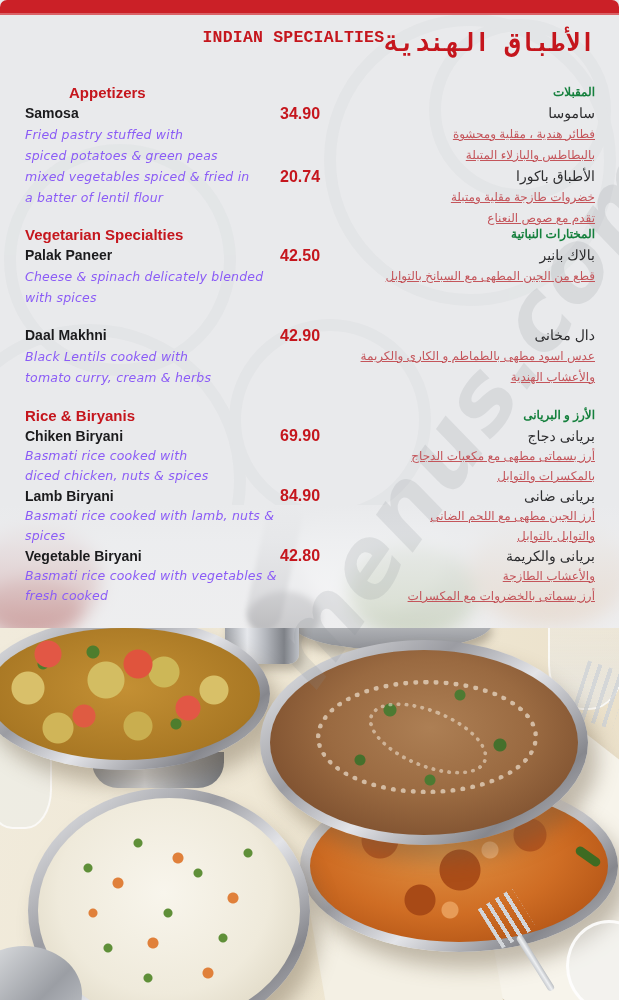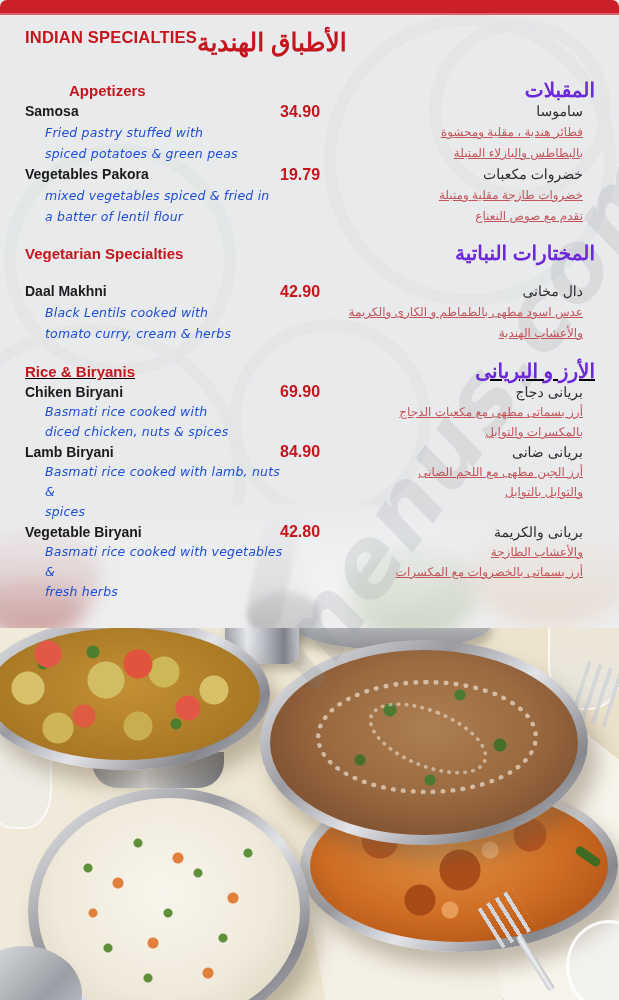--- a/index.html
+++ b/index.html
@@ -19,36 +19,36 @@
     white-space:nowrap; pointer-events:none;
   }
   
   .topbar {
     position:absolute; top:0; left:0; right:0; height:15px; z-index:5;
     background:#cb2027; border-radius:7px 7px 0 0;
     box-shadow:inset 0 -2px 0 rgba(255,255,255,.3);
   }
   
   .content { position:absolute; left:25px; right:24px; top:28px; z-index:4; }
-  .titlebar { display:flex; justify-content:flex-start; align-items:flex-start; }
+  .titlebar { display:flex; justify-content:flex-end; align-items:flex-start;font-family:Liberation Mono, monospace; }
   .title-en { font-weight:bold; font-size:16.5px; letter-spacing:.2px; color:#c5161d; }
   .title-ar { font-size:25px; font-weight:bold; color:#c5161d; direction:rtl; }
   .sec { display:flex; justify-content:space-between; align-items:flex-start; line-height:21px; }
-  .sec.m1 { margin-top:23px;margin-left:44px; } .sec.m2 { margin-top:16px;gap:24px; } .sec.m3 { margin-top:17px;text-decoration:underline; }
+  .sec.m1 { margin-top:23px;margin-left:44px; } .sec.m2 { margin-top:16px;gap:24px; } .sec.m3 { margin-top:17px; }
   .sech-en { font-weight:bold; font-size:15px; color:#c5161d; }
-  .sech-ar { font-size:20px; font-weight:bold; color:#6d28d9; direction:rtl; }
+  .sech-ar { font-size:12px; font-weight:bold; color:#15803d; direction:rtl; }
   .item { position:relative; line-height:21px; }
   .item.tight { line-height:20px; }
   .item.gap { margin-top:17px; }
   .en-block { width:262px; }
   .nm-en { font-weight:bold; font-size:14px; color:#1b1b1d; }
-  .ds-en { font-style:italic; font-size:12.5px; color:#1d4ed8; font-family:"DejaVu Sans", sans-serif; letter-spacing:.2px;margin-left:20px; }
+  .ds-en { font-style:italic; font-size:12.5px; color:#8b5cf6; font-family:"DejaVu Sans", sans-serif; letter-spacing:.2px; }
   .ds-en span { display:block; }
   .price { position:absolute; left:255px; top:0; font-weight:bold; font-size:16px; color:#c5161d; }
-  .ar-block { position:absolute; right:12px; top:0; direction:rtl; text-align:right; }
+  .ar-block { position:absolute; right:0; top:0; direction:rtl; text-align:right; }
   .nm-ar { font-size:14px; color:#2c2c2e; }
   .ds-ar { font-size:12px; color:#c4555b;text-decoration:underline; }
   .ds-ar span { display:block; }
   
   .photo { position:absolute; left:0; top:505px; width:619px; height:495px; z-index:2; }
   .washed { position:absolute; top:0; left:0; right:0; height:123px; background:#ecedee; overflow:hidden; }
   .washed::after { content:""; position:absolute; inset:0;
     background:linear-gradient(180deg,#e9eaec 0%, rgba(236,237,239,.88) 30%, rgba(238,238,240,.62) 75%, rgba(240,239,240,.45) 100%); }
   .wb { position:absolute; border-radius:50%; }
   .wb1 { left:-30px; top:18px; width:130px; height:110px; background:rgba(163,58,52,.5); filter:blur(9px); }
@@ -191,41 +191,56 @@
         <div class="nm-ar">ساموسا</div>
         <div class="ds-ar">
           <span>فطائر هندية ، مقلية ومحشوة</span>
           <span>بالبطاطس والبازلاء المتبلة</span>
         </div>
       </div>
     </div>
 
     <div class="item">
       <div class="en-block">
-        <div class="nm-en">Vegetables Pakora</div>
         <div class="ds-en">
           <span>mixed vegetables spiced &amp; fried in</span>
           <span>a batter of lentil flour</span>
         </div>
       </div>
-      <div class="price">19.79</div>
-      <div class="ar-block">
-        <div class="nm-ar">خضروات مكعبات</div>
+      <div class="price">20.74</div>
+      <div class="ar-block">
+        <div class="nm-ar">الأطباق باكورا</div>
         <div class="ds-ar">
           <span>خضروات طازجة مقلية ومتبلة</span>
           <span>تقدم مع صوص النعناع</span>
         </div>
       </div>
     </div>
 
     <div class="sec m2">
       <div class="sech-en">Vegetarian Specialties</div>
       <div class="sech-ar">المختارات النباتية</div>
     </div>
 
+    <div class="item">
+      <div class="en-block">
+        <div class="nm-en">Palak Paneer</div>
+        <div class="ds-en">
+          <span>Cheese &amp; spinach delicately blended</span>
+          <span>with spices</span>
+        </div>
+      </div>
+      <div class="price">42.50</div>
+      <div class="ar-block">
+        <div class="nm-ar">بالاك بانير</div>
+        <div class="ds-ar">
+          <span>قطع من الجبن المطهى مع السبانخ بالتوابل</span>
+        </div>
+      </div>
+    </div>
 
     <div class="item gap">
       <div class="en-block">
         <div class="nm-en">Daal Makhni</div>
         <div class="ds-en">
           <span>Black Lentils cooked with</span>
           <span>tomato curry, cream &amp; herbs</span>
         </div>
       </div>
       <div class="price">42.90</div>
@@ -277,21 +292,21 @@
           <span>والتوابل بالتوابل</span>
         </div>
       </div>
     </div>
 
     <div class="item tight">
       <div class="en-block">
         <div class="nm-en">Vegetable Biryani</div>
         <div class="ds-en">
           <span>Basmati rice cooked with vegetables &amp;</span>
-          <span>fresh herbs</span>
+          <span>fresh cooked</span>
         </div>
       </div>
       <div class="price">42.80</div>
       <div class="ar-block">
         <div class="nm-ar">بريانى والكريمة</div>
         <div class="ds-ar">
           <span>والأعشاب الطازجة</span>
           <span>أرز بسماتى بالخضروات مع المكسرات</span>
         </div>
       </div>

